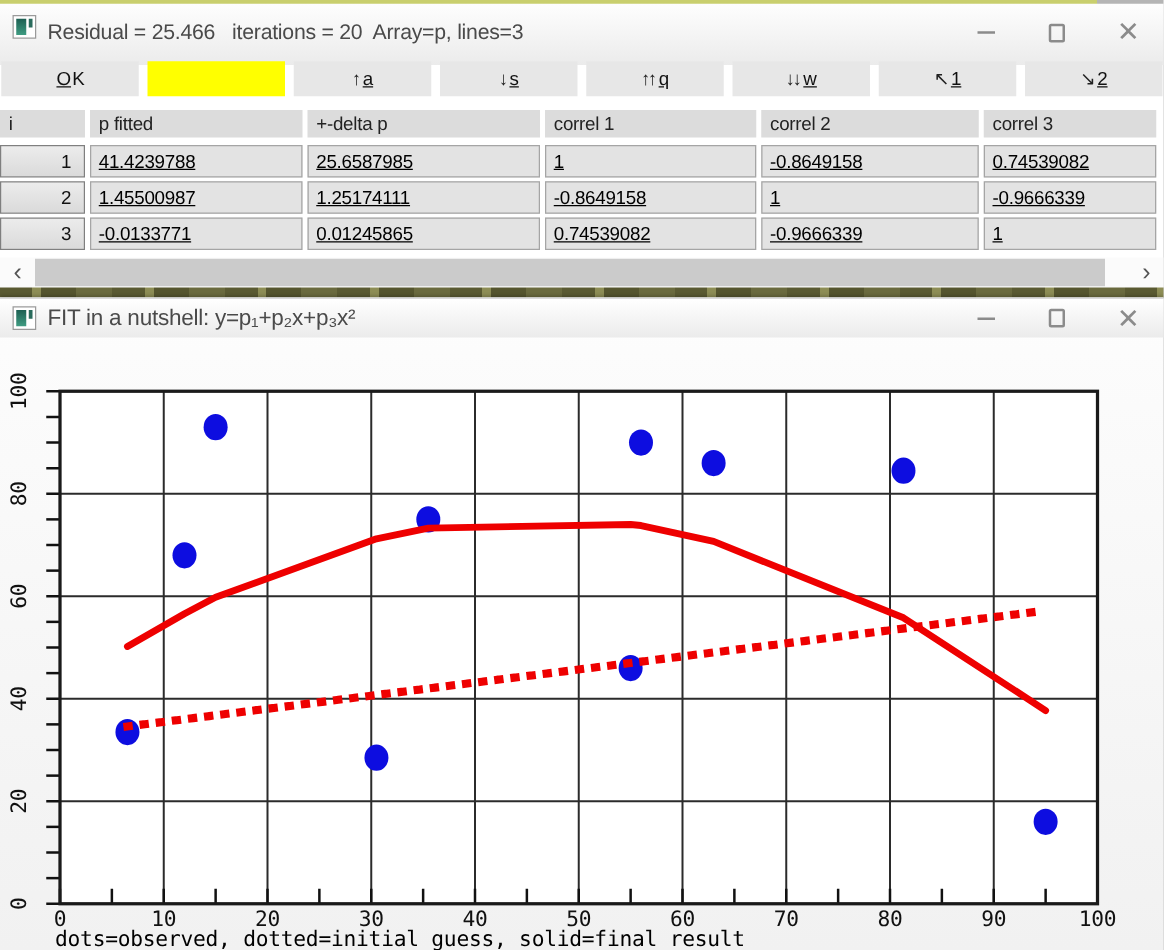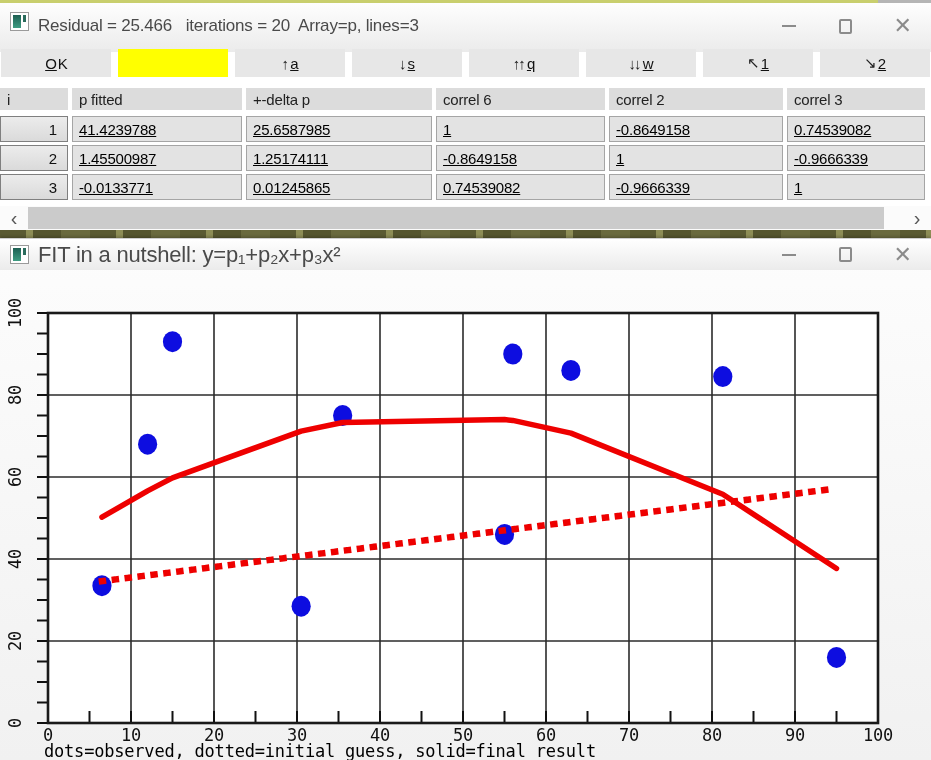--- a/index.html
+++ b/index.html
@@ -52,21 +52,21 @@
   #sb-left { left:0; } #sb-right { right:0; }
   #sb-thumb { position:absolute; left:28px; top:1px; width:856px; height:22px; background:#cbcbcb; }
   
   #divider { position:absolute; left:0; top:230px; width:931px; height:8px;
     background:repeating-linear-gradient(90deg,#5a5a32 0 26px,#8d8d55 26px 33px,#55552e 33px 61px,#6a6a3e 61px 90px); }
   
   #win2 { position:absolute; left:0; top:238px; width:931px; height:522px;
     background:linear-gradient(#fdfdfd,#f1f1f1); box-shadow:0 -1px 3px rgba(0,0,0,.25); }
   #tb2 { height:32px; border-top:1px solid #cfcfcf; }
   #tb2 .app-icon { top:6px; }
-  #tb2 .win-title { font-size:22px; color:#4a4a4a; }
+  #tb2 .win-title { font-size:18px; color:#4a4a4a; }
   #plot { position:absolute; left:0; top:32px; width:931px; height:490px; }
   .plotlabel { font-family:"DejaVu Sans Mono","Liberation Mono",monospace; font-size:17px; fill:#111; }
   .plotcaption { font-family:"DejaVu Sans Mono","Liberation Mono",monospace; font-size:17px; fill:#000; }
 </style>
 </head>
 <body>
 
 <div id="screen">
   <div class="top-sliver"></div>
 
@@ -120,21 +120,21 @@
       <button class="tbtn">
           <span class="arr">↘ </span>
           <span class="ul">2</span>
         </button>
     </div>
 
     <div class="grid6" id="thead">
       <div class="hcell">i</div>
       <div class="hcell">p fitted</div>
       <div class="hcell">+-delta p</div>
-      <div class="hcell">correl 6</div>
+      <div class="hcell">correl 1</div>
       <div class="hcell">correl 2</div>
       <div class="hcell">correl 3</div>
     </div>
 
     <div class="grid6" id="tbody">
       <div class="ncell">1</div>
       <div class="dcell">41.4239788</div>
       <div class="dcell">25.6587985</div>
       <div class="dcell">1</div>
       <div class="dcell">-0.8649158</div>

